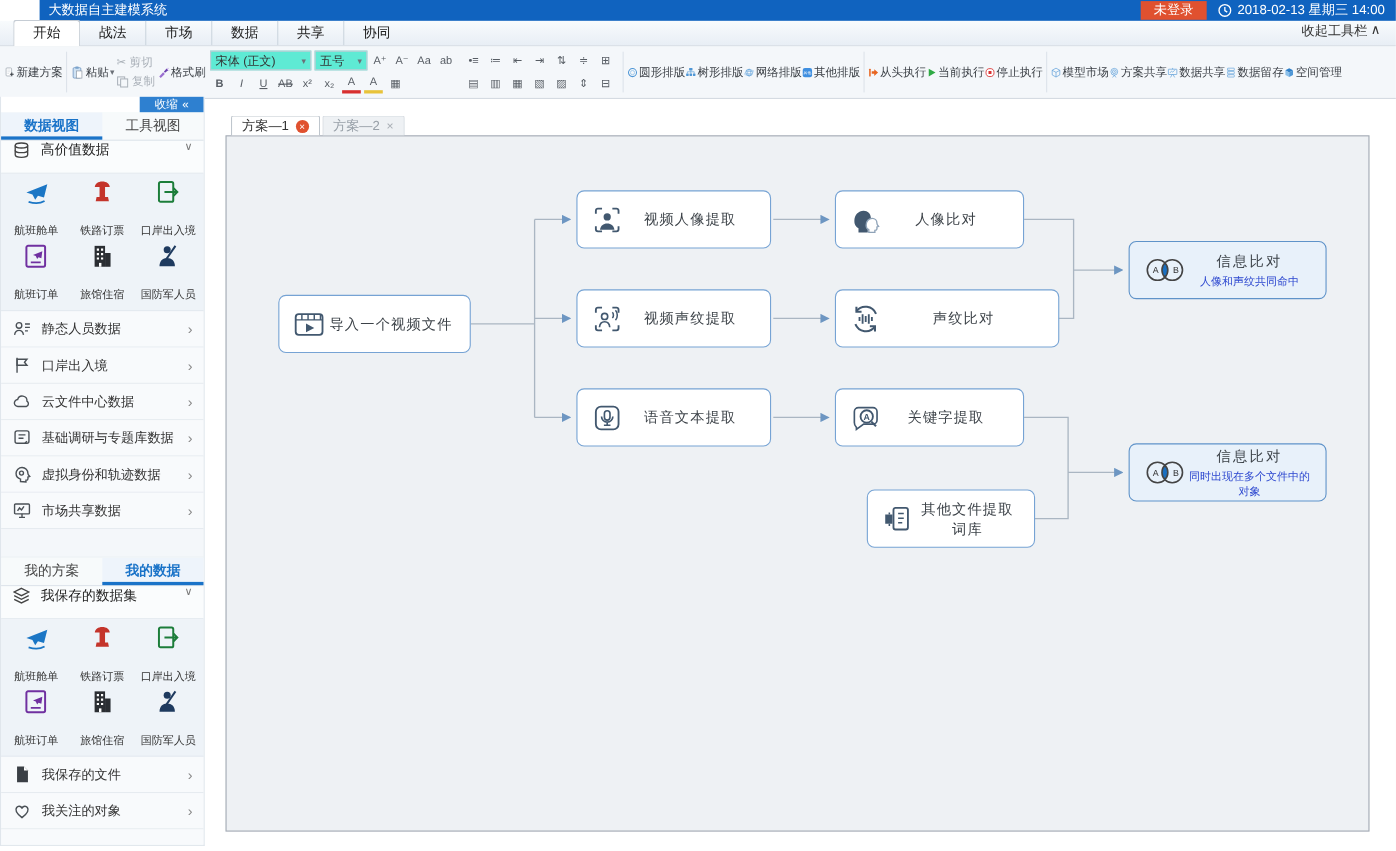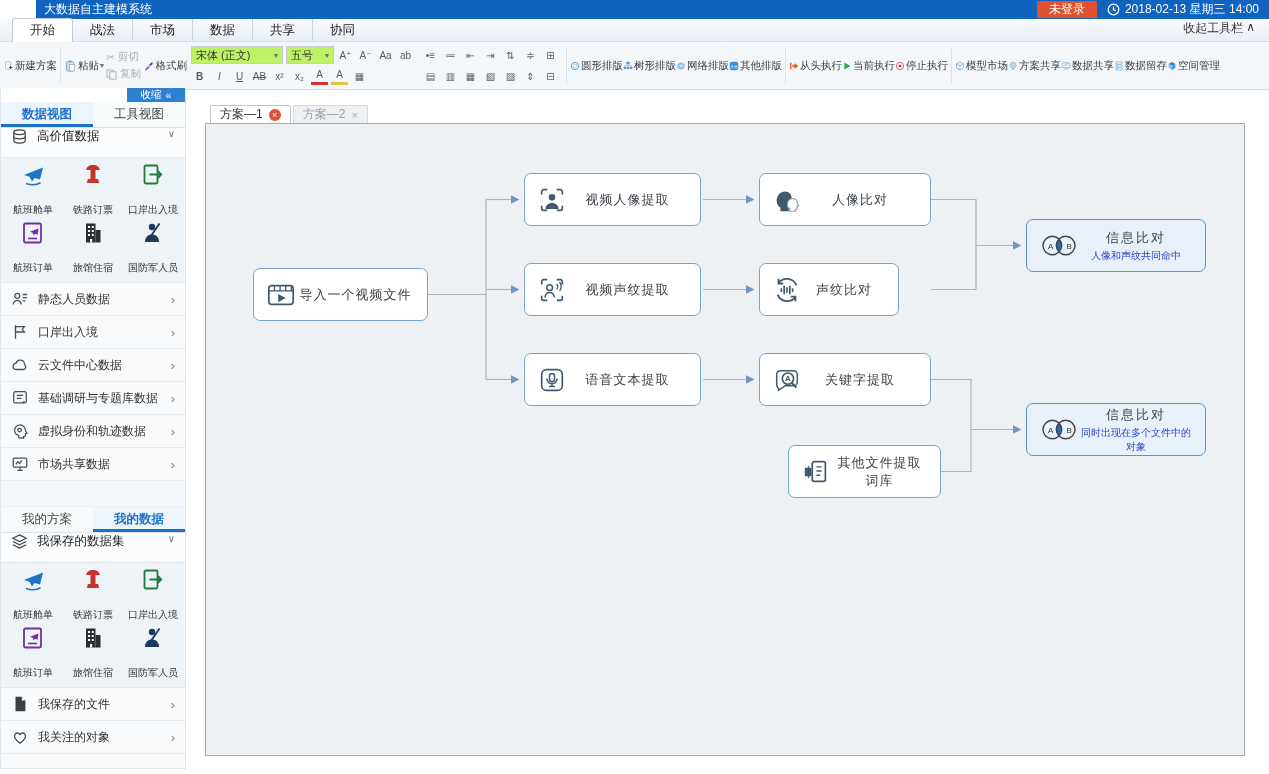--- a/index.html
+++ b/index.html
@@ -24,21 +24,21 @@
   
   .ribbon { height:48px; background:#f4f7fa; border-bottom:1px solid #d5dbe2; display:flex; align-items:stretch; padding:1px 4px; }
   .rsep { width:1px; background:#dde3ea; margin:4px 3px; }
   .bigbtn { width:53px; display:flex; flex-direction:row; align-items:center; justify-content:center; gap:1px; font-size:10.5px; color:#3a3f45; white-space:nowrap;text-align:right; }
   .bigbtn .lbl { display:flex; align-items:center; gap:1px; }
   .clipwrap { display:flex; align-items:stretch; }
   .smallcol { display:flex; flex-direction:column; justify-content:center; gap:3px; margin:0 2px; }
   .graybtn { font-size:10.5px; color:#a9b0b8; display:flex; align-items:center; gap:3px; }
   .fmtgroup { display:flex; flex-direction:column; justify-content:center; gap:3px; padding:0 4px; }
   .frow { display:flex; align-items:center; gap:3px; height:18px; }
-  .combo { border:1px solid #c3ccd6; background:#bef264; font-size:11px; padding:0 4px; height:18px; display:flex; align-items:center; gap:5px; color:#333; white-space:nowrap; }
+  .combo { border:1px solid #c3ccd6; background:#5eead4; font-size:11px; padding:0 4px; height:18px; display:flex; align-items:center; gap:5px; color:#333; white-space:nowrap; }
   .gbtn { min-width:17px; height:17px; display:flex; align-items:center; justify-content:center; font-size:10px; color:#575d64; }
   .caret { font-size:8px; color:#6b7077; }
 
   
   .sidebar { position:absolute; left:0; top:88px; width:186px; background:#f4f7fa; border:1px solid #e0e6ec; border-top:none; }
   .collapse-row { height:14px; position:relative; background:#fff; }
   .collapse-btn { position:absolute; right:0; top:0; width:58px; height:14px; background:#2e80d0; color:#fff; font-size:10.5px; display:flex; align-items:center; justify-content:center; gap:4px; }
   .side-tabs { display:flex; height:26px; background:#f7fafb; border-bottom:1px solid #d9e0e8; }
   .stab { flex:1; text-align:center; line-height:24px; font-size:12.5px; color:#444; }
   .stab.active { color:#1a73c8; font-weight:bold; border-bottom:3px solid #1a73c8; background:#eef4fb; }
@@ -64,21 +64,21 @@
   .node .nlabel { flex:1; text-align:center; font-size:13px; color:#3c4248; letter-spacing:1px; }
   .node.info { background:#e8f1fa; border-color:#5f93c9; }
   .infocol { flex:1; text-align:center; }
   .infocol .nlabel { letter-spacing:2px; }
   .infocol .nsub { font-size:10px; color:#2b46cf; margin-top:2px; }
   #n-import  { left:47px;  top:144px; width:175px; }
   #n-face-ex { left:318px; top:49px;  width:177px; }
   #n-voice-ex{ left:318px; top:139px; width:177px; }
   #n-speech  { left:318px; top:229px; width:177px; }
   #n-face-cmp{ left:553px; top:49px;  width:172px; }
-  #n-voice-cmp{left:553px; top:139px; width:140px; }
+  #n-voice-cmp{left:553px; top:139px; width:204px; }
   #n-keyword { left:553px; top:229px; width:172px; }
   #n-other   { left:582px; top:321px; width:153px; }
   #n-info1   { left:820px; top:95px;  width:180px; }
   #n-info2   { left:820px; top:279px; width:180px; }
 </style>
 </head>
 <body>
 
 <div class="titlebar">
   <span>大数据自主建模系统</span>

